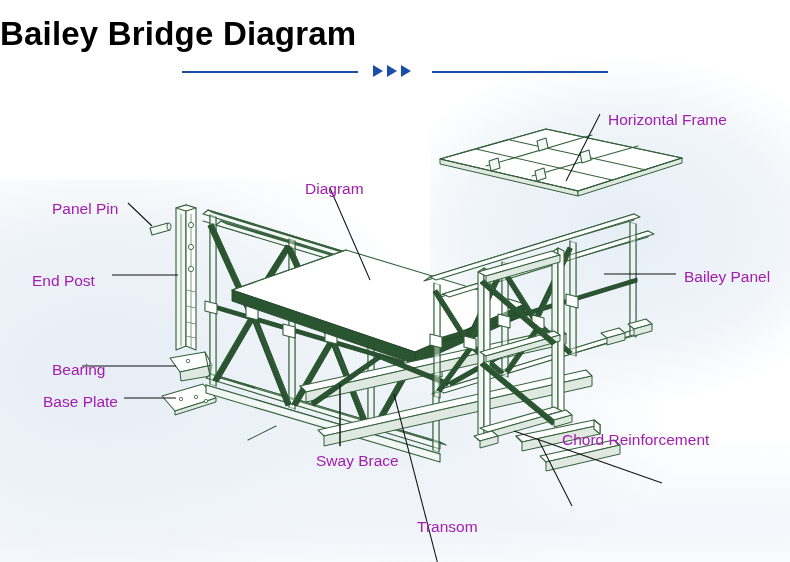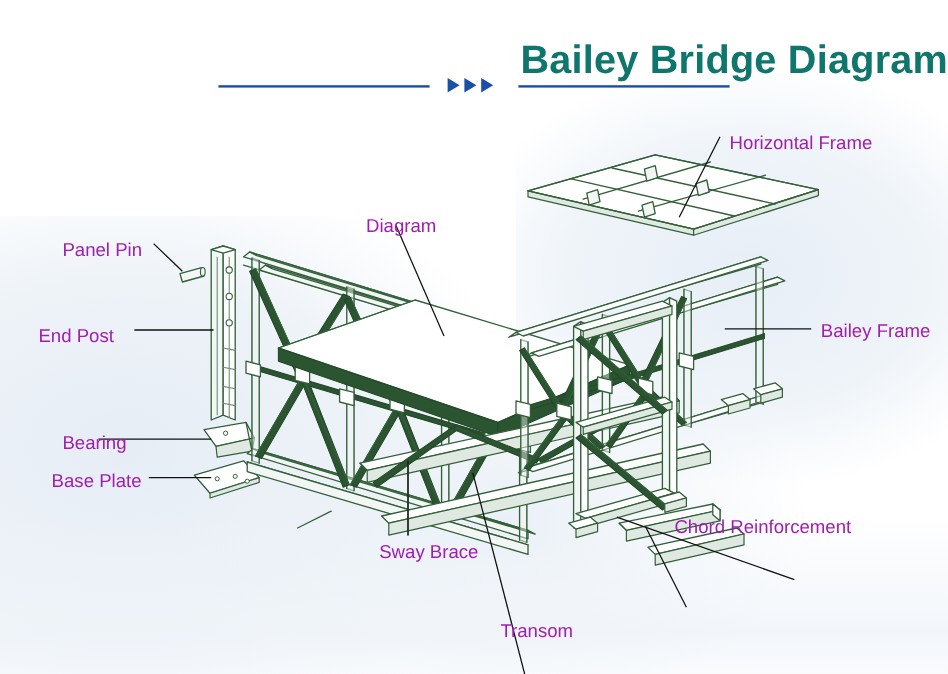--- a/index.html
+++ b/index.html
@@ -32,26 +32,25 @@
   }
   .bg-wash .c4{
     position:absolute;left:0px;top:430px;width:790px;height:160px;
     background:linear-gradient(to bottom, rgba(235,241,248,0) 0%, rgba(238,243,249,.75) 60%, rgba(255,255,255,0) 100%);
   }
 
   
   .header{position:absolute;left:0;top:0;width:790px;height:96px;}
   .title{
     position:absolute;left:0;top:14px;width:790px;
-    text-align:right;
+    text-align:left;
     font-size:33px;font-weight:bold;
     letter-spacing:.2px;
-    color:#0f766e;
+    color:#000000;
     line-height:40px;
-    margin-top:16px;
   }
   .divider{position:absolute;left:0;top:60px;width:790px;height:24px;}
   .divider .ln{position:absolute;top:11px;height:2px;background:#1a4fa8;}
   .divider .ln.left{left:182px;width:176px;}
   .divider .ln.right{left:432px;width:176px;}
   .divider .tri{
     position:absolute;top:5px;width:0;height:0;
     border-top:6px solid transparent;
     border-bottom:6px solid transparent;
     border-left:10px solid #1a4fa8;
@@ -334,20 +333,20 @@
       <path class="ld" d="M340,300 L340,362"></path>
       <path class="ld" d="M394,310 L444,504"></path>
     </g>
   </svg>
   </div>
 
   <div class="lbl" style="left:52px;top:200px;">Panel Pin</div>
   <div class="lbl" style="left:305px;top:180px;">Diagram</div>
   <div class="lbl" style="left:608px;top:111px;">Horizontal Frame</div>
   <div class="lbl" style="left:32px;top:272px;">End Post</div>
-  <div class="lbl" style="left:684px;top:268px;">Bailey Frame</div>
+  <div class="lbl" style="left:684px;top:268px;">Bailey Panel</div>
   <div class="lbl" style="left:16px;top:361px;margin-left:36px;">Bearing</div>
   <div class="lbl" style="left:43px;top:393px;">Base Plate</div>
   <div class="lbl" style="left:562px;top:431px;">Chord Reinforcement</div>
   <div class="lbl" style="left:316px;top:452px;text-align:center;">Sway Brace</div>
   <div class="lbl" style="left:417px;top:518px;">Transom</div>
 
 </div>
 
 </body></html>

